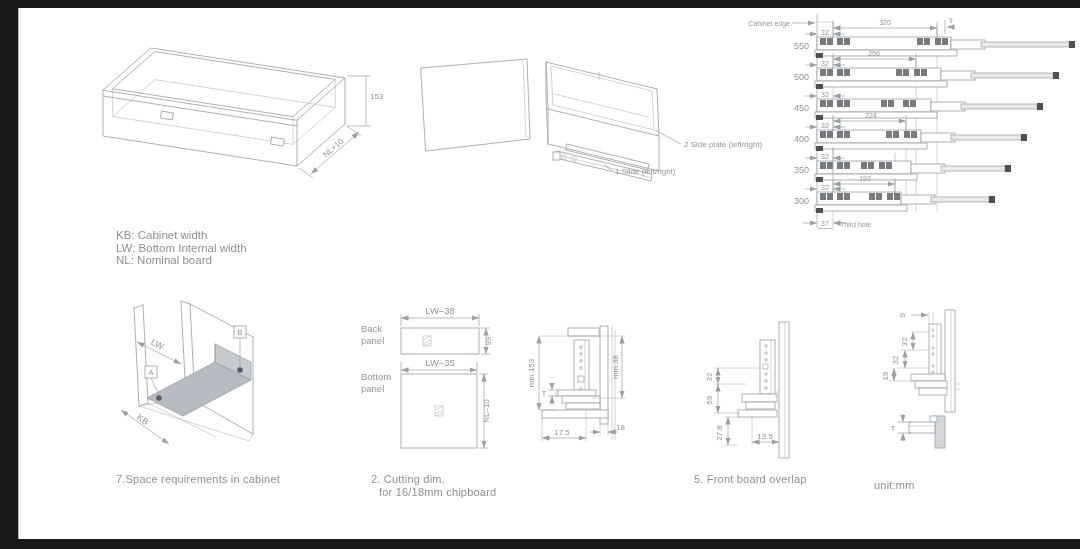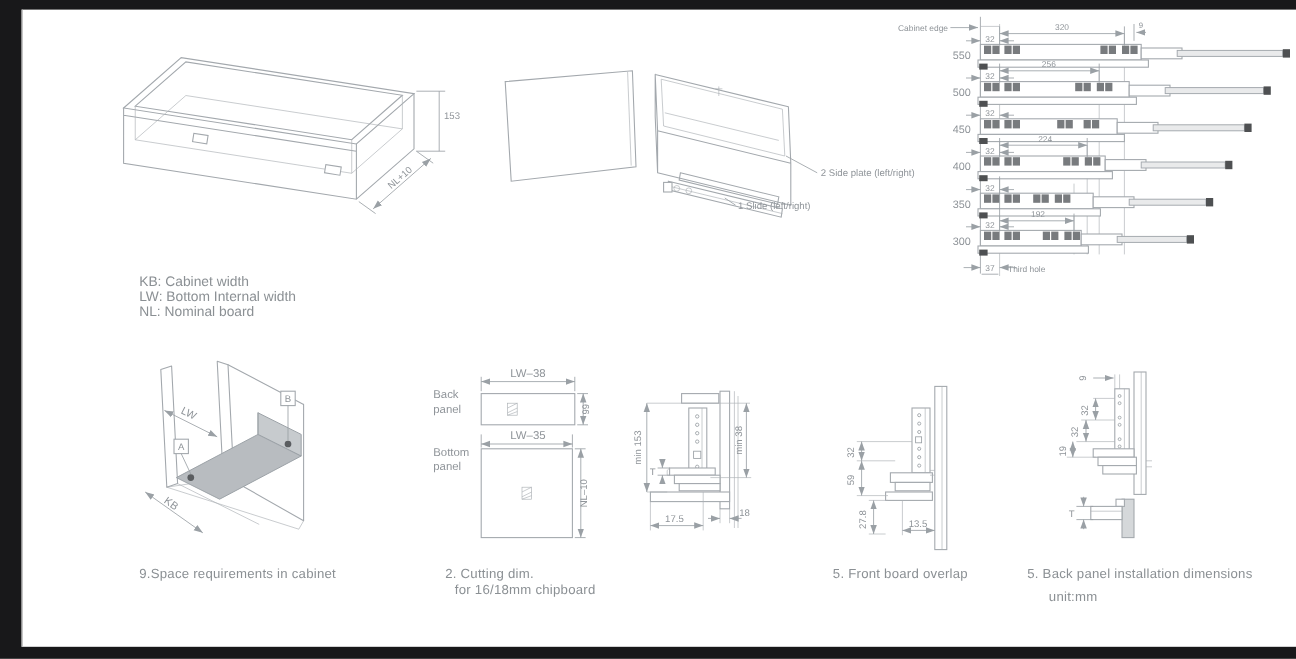--- a/index.html
+++ b/index.html
@@ -406,27 +406,26 @@
     <rect class="wh" x="63" y="120" width="7" height="6"></rect>
     <rect class="wh" x="42" y="126" width="26" height="11"></rect>
     <line class="tn" x1="42" y1="130" x2="68" y2="130"></line>
     <path class="dim" d="M30,126 L44,126 M30,137 L44,137"></path>
     <line class="dim" x1="36" y1="118" x2="36" y2="126" marker-end="url(#arrE)"></line>
     <line class="dim" x1="36" y1="145" x2="36" y2="137" marker-end="url(#arrE)"></line>
     <text class="t8" x="26" y="135" text-anchor="middle">T</text>
   </svg>
 
   <div class="cap" style="left:97px;top:465px">
-    <div>9.Space requirements in cabinet</div>
+    <div>7.Space requirements in cabinet</div>
   </div>
   <div class="cap" style="left:352px;top:465px">
     <div>2. Cutting dim.</div>
     <div class="ind">for 16/18mm chipboard</div>
   </div>
   <div class="cap" style="left:675px;top:465px">
     <div>5. Front board overlap</div>
   </div>
   <div class="cap" style="left:837px;top:465px">
-    <div>5. Back panel installation dimensions</div>
     <div style="margin-left:18px;margin-top:6px">unit:mm</div>
   </div>
 
 </div>
 
 </body></html>

